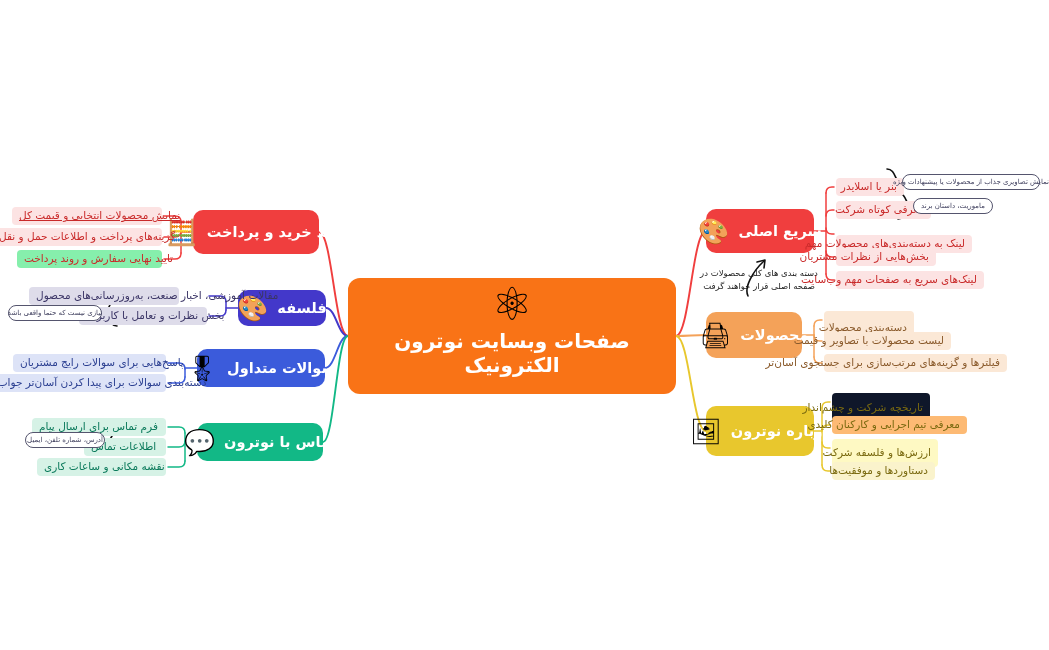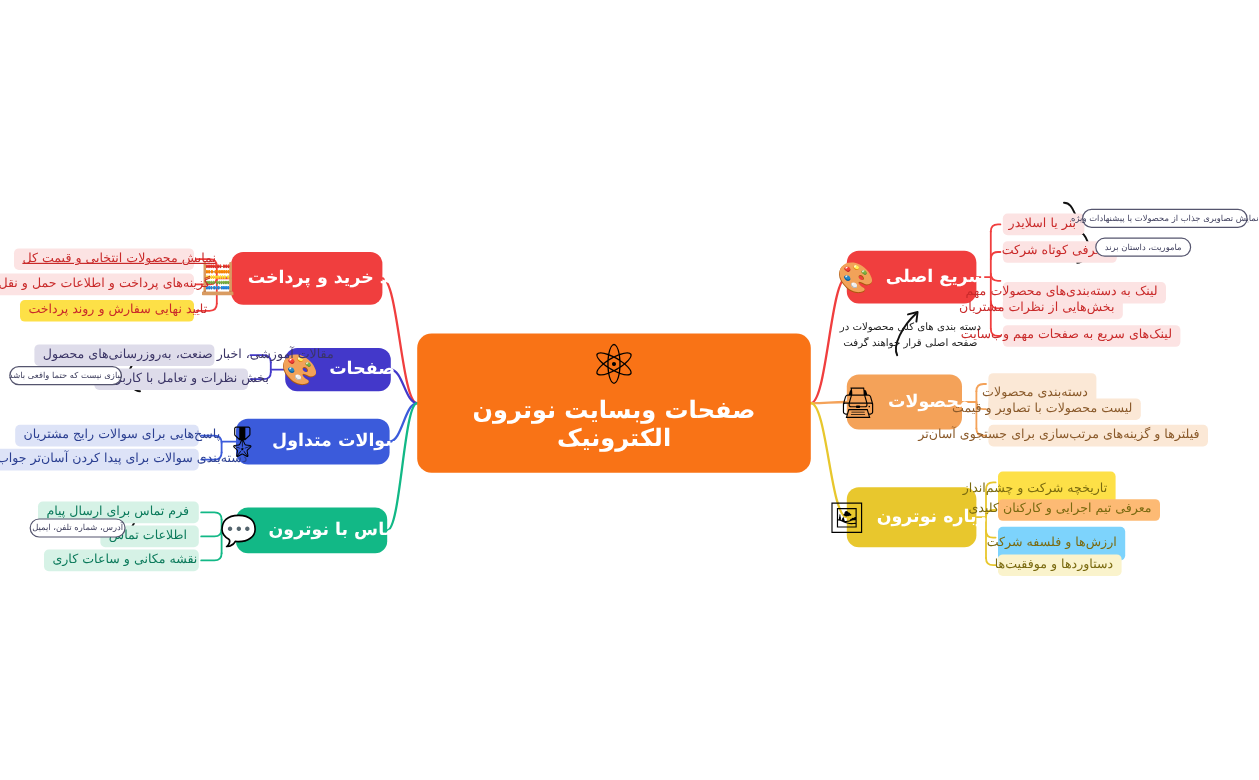--- a/index.html
+++ b/index.html
@@ -149,23 +149,23 @@
     <span class="emoji">⚛</span>
     <span class="ctitle">صفحات وبسایت نوترون الکترونیک</span>
   </div>
 
 <div class="node branch" style="left: 193px; top: 210px; width: 126px; height: 44px; background: rgb(240, 62, 62);">
       <span class="blabel">سبد خرید و پرداخت</span>
       <span class="emoji">🧮</span>
     </div>
     <div class="sub l" style="top: 207px; width: 150px; height: 18px; background: rgb(252, 227, 227); color: rgb(201, 42, 42); left: 12px; text-decoration: underline;">نمایش محصولات انتخابی و قیمت کل</div>
     <div class="sub l" style="top: 228px; width: 170px; height: 18px; background: rgb(252, 227, 227); color: rgb(201, 42, 42); left: -8px;">گزینه‌های پرداخت و اطلاعات حمل و نقل</div>
-    <div class="sub l" style="top: 250px; width: 145px; height: 18px; background: #fde047; color: rgb(201, 42, 42); left: 17px;">تایید نهایی سفارش و روند پرداخت</div>
+    <div class="sub l" style="top: 250px; width: 145px; height: 18px; background: #86efac; color: rgb(201, 42, 42); left: 17px;">تایید نهایی سفارش و روند پرداخت</div>
     <div class="node branch" style="left: 238px; top: 290px; width: 88px; height: 36px; background: rgb(67, 56, 202);">
-      <span class="blabel">صفحات</span>
+      <span class="blabel">فلسفه</span>
       <span class="emoji">🎨</span>
     </div>
     <div class="sub l" style="top: 287px; width: 150px; height: 18px; background: rgb(222, 220, 234); color: rgb(59, 53, 102); left: 29px;">مقالات آموزشی، اخبار صنعت، به‌روزرسانی‌های محصول</div>
     <div class="sub l" style="top: 307px; width: 128px; height: 18px; background: rgb(222, 220, 234); color: rgb(59, 53, 102); left: 79px;">بخش نظرات و تعامل با کاربران</div>
     <div class="note" style="left: 8px; top: 305px; width: 94px; height: 16px;">نیازی نیست که حتما واقعی باشد</div>
     <div class="node branch" style="left: 197px; top: 349px; width: 128px; height: 38px; background: rgb(59, 91, 219);">
       <span class="blabel">سوالات متداول</span>
       <span class="emoji">🎖</span>
     </div>
     <div class="sub l" style="top: 354px; width: 153px; height: 18px; background: rgb(221, 227, 247); color: rgb(43, 63, 145); left: 13px;">پاسخ‌هایی برای سوالات رایج مشتریان</div>
@@ -193,21 +193,21 @@
       <span class="blabel">محصولات</span>
       <span class="emoji">🖨</span>
     </div>
     <div class="sub r" style="top: 311px; width: 90px; height: 34px; background: rgb(251, 232, 214); color: rgb(138, 90, 43); left: 824px;">دسته‌بندی محصولات</div>
     <div class="sub r" style="top: 332px; width: 127px; height: 18px; background: rgb(251, 232, 214); color: rgb(138, 90, 43); left: 824px;">لیست محصولات با تصاویر و قیمت</div>
     <div class="sub r" style="top: 354px; width: 183px; height: 18px; background: rgb(251, 232, 214); color: rgb(138, 90, 43); left: 824px;">فیلترها و گزینه‌های مرتب‌سازی برای جستجوی آسان‌تر</div>
     <div class="node branch" style="left: 706px; top: 406px; width: 108px; height: 50px; background: rgb(232, 199, 45);">
       <span class="blabel">درباره نوترون</span>
       <span class="emoji">🖼</span>
     </div>
-    <div class="sub r" style="top: 393px; width: 98px; height: 30px; background: #fde047; color: rgb(122, 106, 16); left: 832px;">تاریخچه شرکت و چشم‌انداز</div>
+    <div class="sub r" style="top: 393px; width: 98px; height: 30px; background: #0f172a; color: rgb(122, 106, 16); left: 832px;">تاریخچه شرکت و چشم‌انداز</div>
     <div class="sub r" style="top: 416px; width: 135px; height: 18px; background: #fdba74; color: rgb(122, 106, 16); left: 832px;">معرفی تیم اجرایی و کارکنان کلیدی</div>
-    <div class="sub r" style="top: 439px; width: 106px; height: 28px; background: #7dd3fc; color: rgb(122, 106, 16); left: 832px; padding-left: 10px;">ارزش‌ها و فلسفه شرکت</div>
+    <div class="sub r" style="top: 439px; width: 106px; height: 28px; background: #fef9c3; color: rgb(122, 106, 16); left: 832px; padding-left: 10px;">ارزش‌ها و فلسفه شرکت</div>
     <div class="sub r" style="top: 462px; width: 103px; height: 18px; background: rgb(250, 243, 204); color: rgb(122, 106, 16); left: 832px;">دستاوردها و موفقیت‌ها</div>
     <div class="annot" style="left: 684px; top: 267px; width: 150px;">
       <div>دسته بندی های کلی محصولات در</div>
       <div>صفحه اصلی قرار خواهند گرفت</div>
     </div>
   </div>
 
 </body></html>

